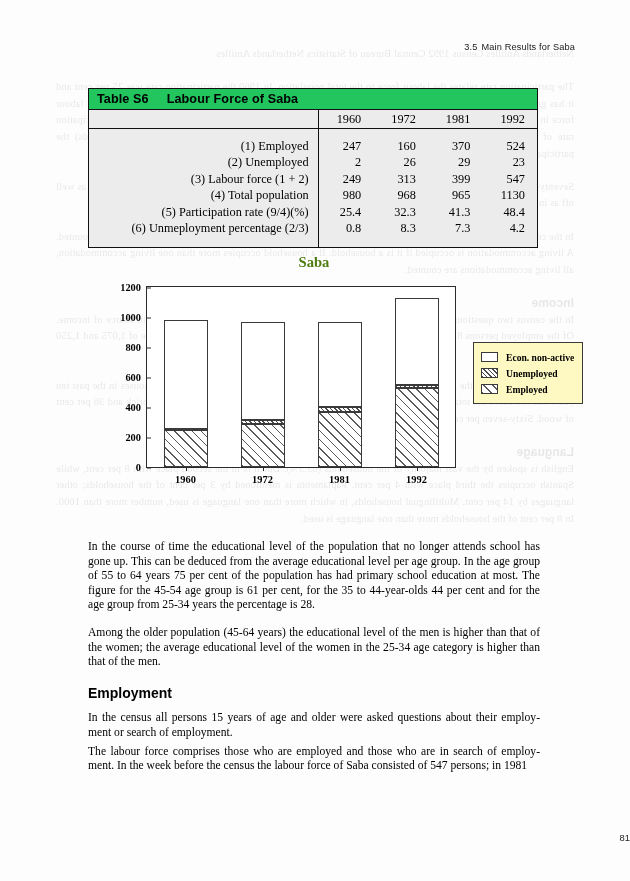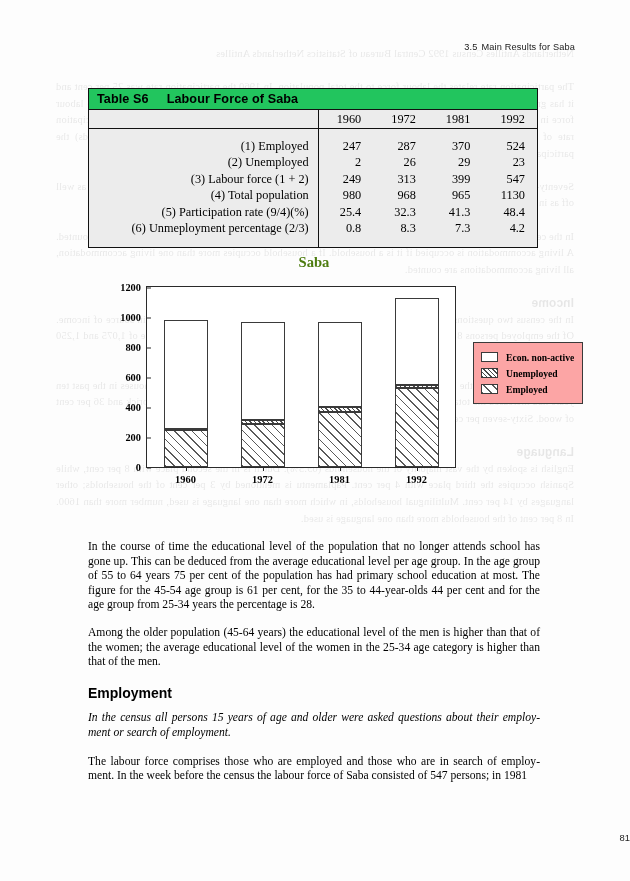--- a/index.html
+++ b/index.html
@@ -216,21 +216,21 @@
     top: 100%;
     width: 1.1px;
     height: 4px;
     background: #2a2a2a;
   }
   .legend {
     position: absolute;
     left: 385px;
     top: 62px;
     border: 1.1px solid #3a3a3a;
-    background: #fca5a5;
+    background: #fef9c3;
     padding: 6px 8px 6px 7px;
     box-sizing: border-box;
   }
   .leg-row {
     display: flex;
     align-items: center;
     height: 16px;
   }
   .swatch {
     width: 17px;
@@ -254,21 +254,21 @@
     left: 88px;
     top: 540px;
     width: 452px;
     font-family: "Liberation Serif", serif;
     font-size: 11.6px;
     line-height: 14.6px;
     color: #000;
     text-align: justify;
   }
   .body p { margin: 0 0 13px 0; }
-  .body p.tight { margin-bottom: 14px; font-style: italic; }
+  .body p.tight { margin-bottom: 4px; }
   .sec-head {
     font-family: "Liberation Sans", sans-serif;
     font-weight: bold;
     font-size: 14px;
     color: #000;
     margin: 16px 0 11px 0;
   }
   .pageno {
     position: absolute;
     left: 0;
@@ -326,21 +326,21 @@
               <td class="lbl"></td>
               <td></td>
               <td></td>
               <td></td>
               <td></td>
             </tr>
 
           <tr class="datarow">
             <td class="lbl">(1) Employed</td>
             <td class="val">247</td>
-            <td class="val">287</td>
+            <td class="val">160</td>
             <td class="val">370</td>
             <td class="val">524</td>
           </tr>
           <tr class="datarow">
             <td class="lbl">(2) Unemployed</td>
             <td class="val">2</td>
             <td class="val">26</td>
             <td class="val">29</td>
             <td class="val">23</td>
           </tr>

